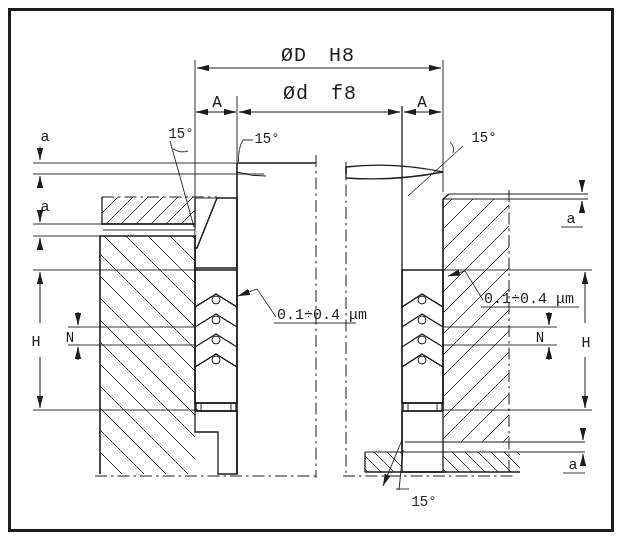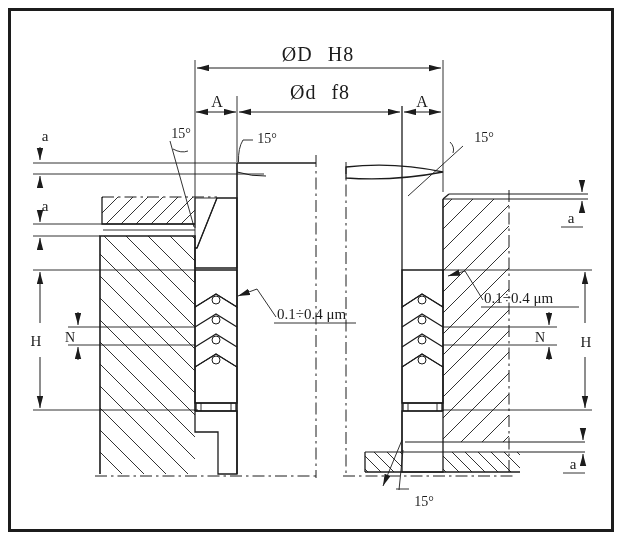--- a/index.html
+++ b/index.html
@@ -1,17 +1,17 @@
 <!DOCTYPE html>
 <html><head>
 <meta charset="utf-8">
 <style>
   html,body{margin:0;padding:0;background:#e8e8e8;}
   .stage{width:622px;height:541px;background:#ffffff;position:relative;overflow:hidden;
-         font-family:Liberation Serif, serif;}
+         font-family:Liberation Mono, monospace;}
   svg{display:block}
   .ink{stroke:#1c1c1c;fill:none}
   .w1{stroke-width:1}
   .w12{stroke-width:1.3}
   .w16{stroke-width:1.6}
   .thin{stroke-width:0.9}
   .dashdot{stroke-dasharray:12 4 2.5 4;stroke-width:1}
   .dimtext{fill:#1c1c1c;font-size:20px;word-spacing:9px;letter-spacing:1px}
   .dimA{fill:#1c1c1c;font-size:16px}
   .lab{fill:#1c1c1c;font-size:15px}

